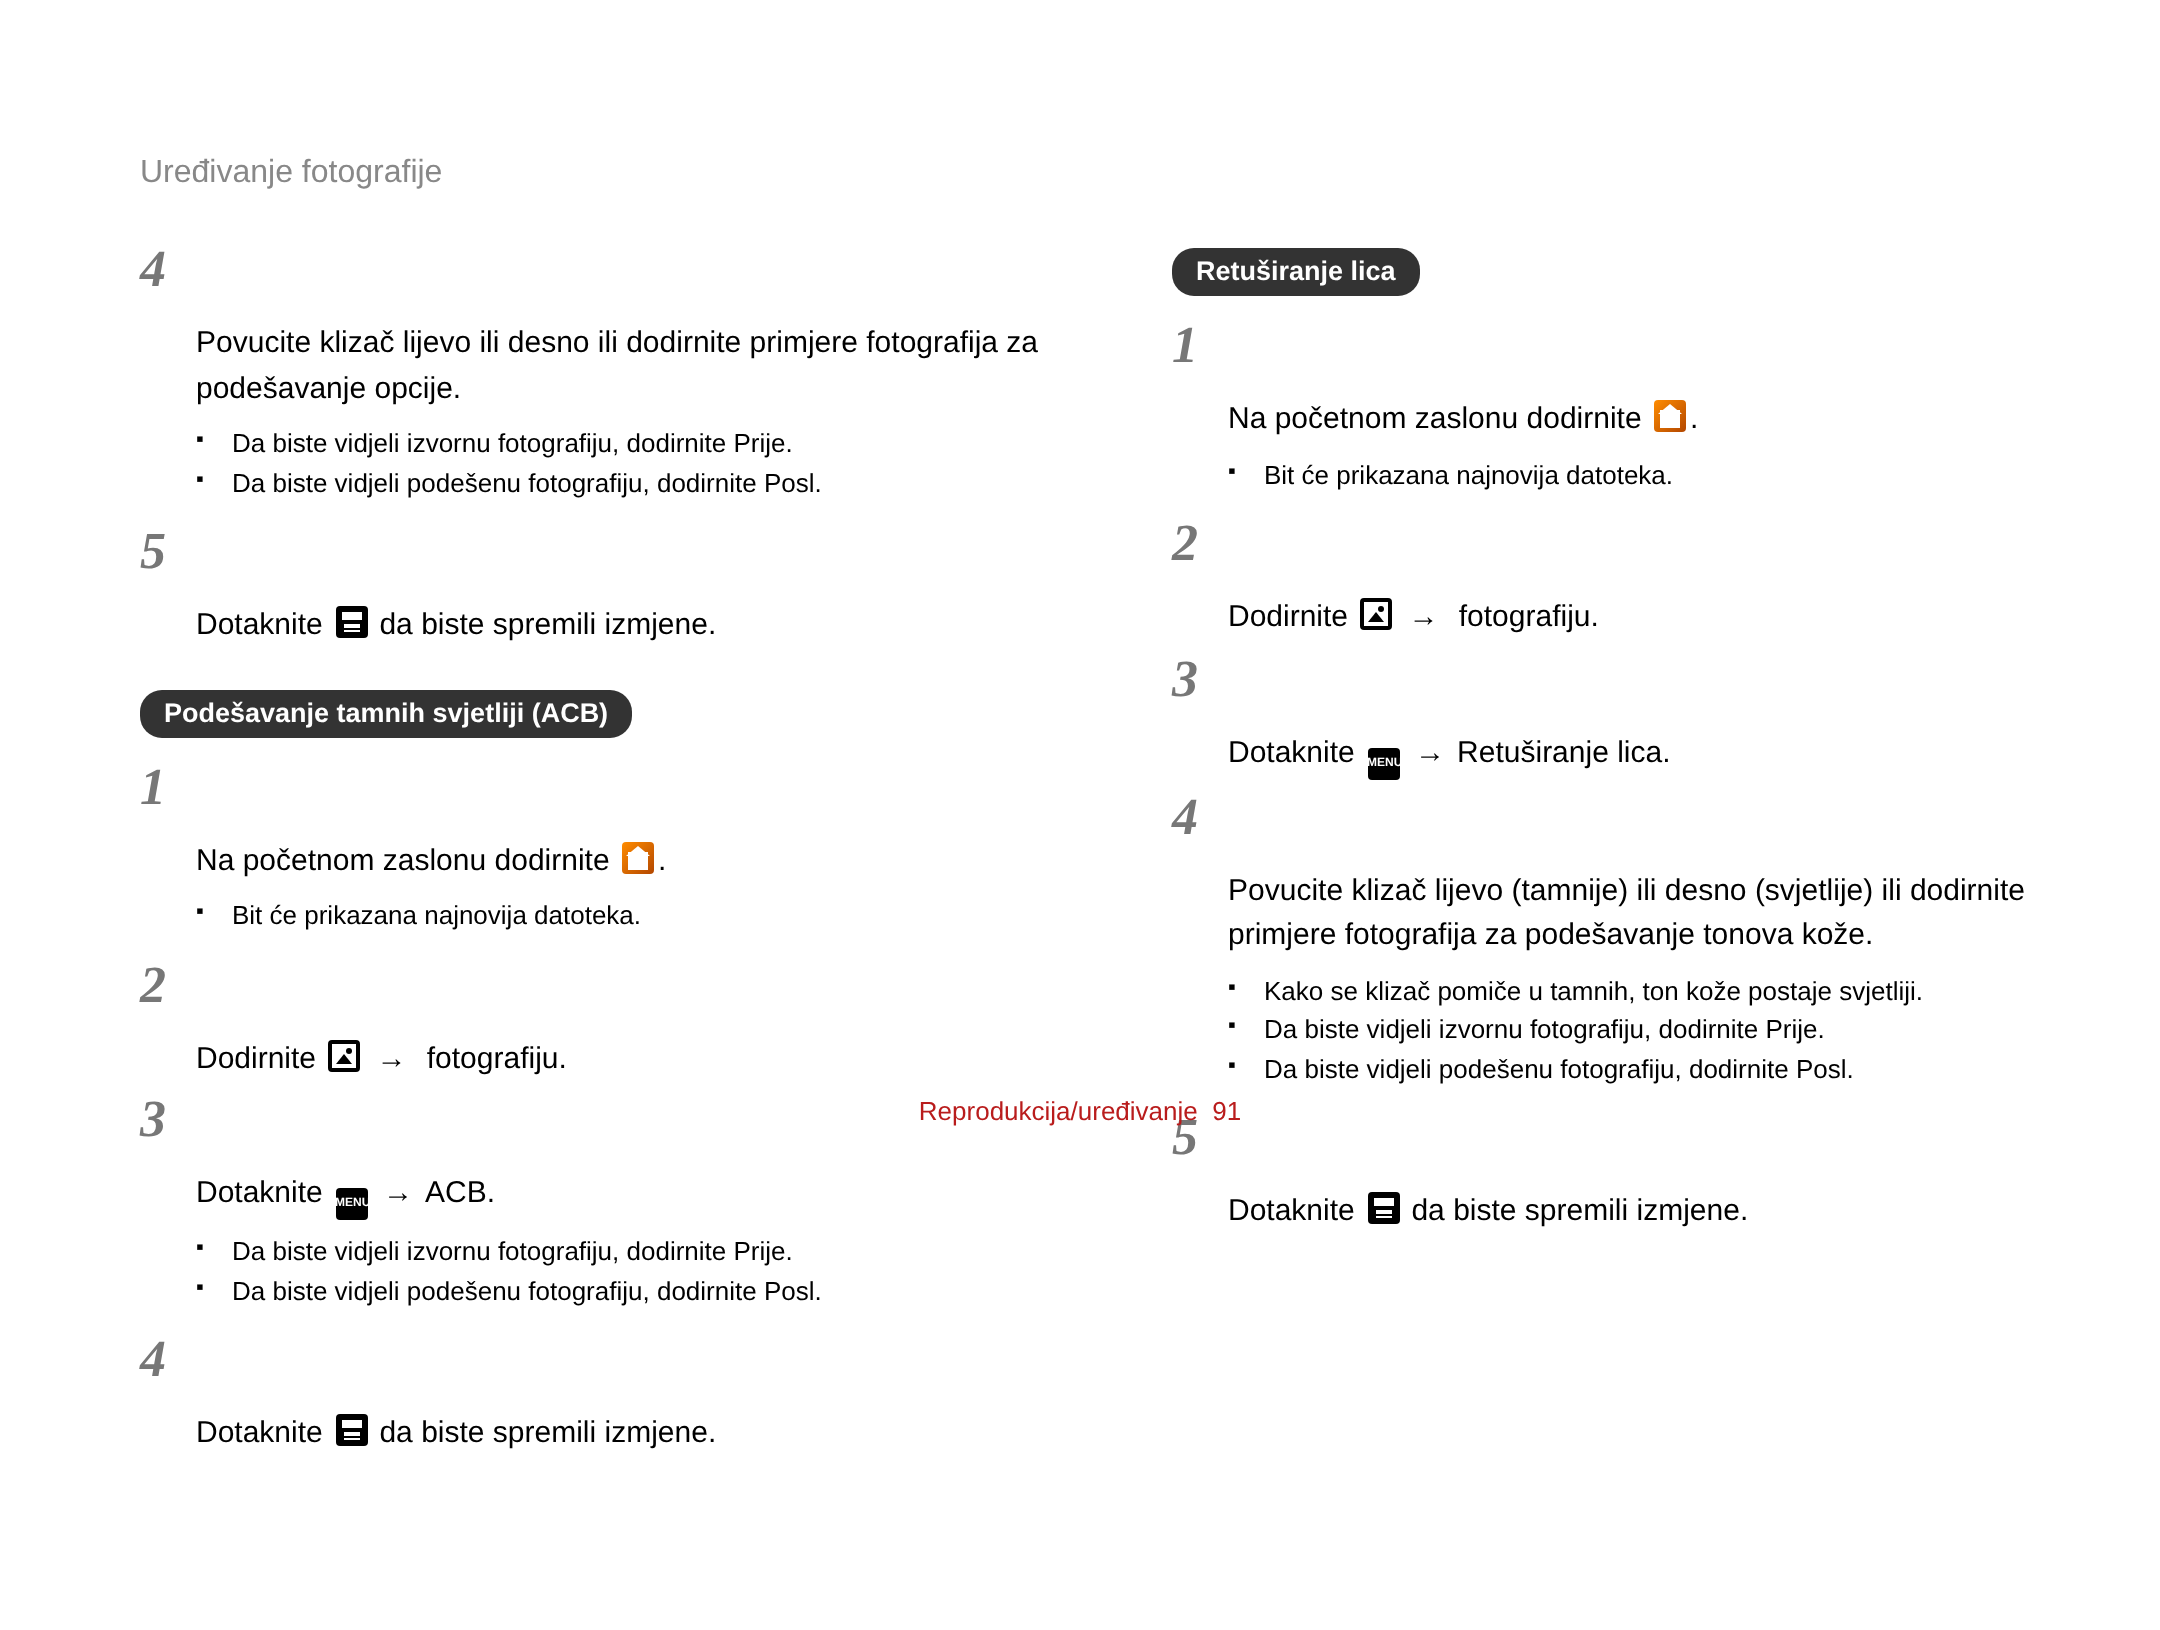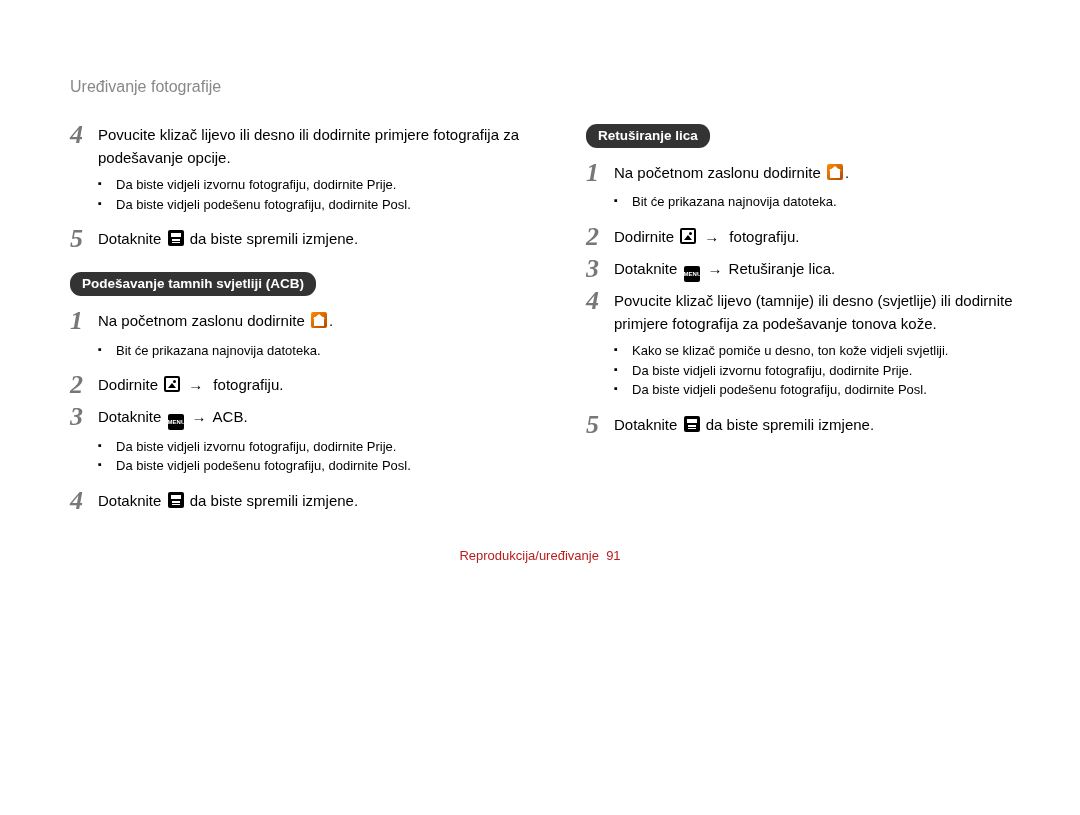--- a/index.html
+++ b/index.html
@@ -41,20 +41,21 @@
     font-size: 26px;
     color: #777;
     width: 28px;
     flex-shrink: 0;
     line-height: 1.05;
     margin-top: -3px;
   }
   .step-body {
     font-size: 15px;
     line-height: 1.5;
+    margin-top: 37px;
   }
   .bullets {
     list-style: none;
     padding: 0;
     margin: 4px 0 14px 28px;
   }
   .bullets li {
     position: relative;
     padding-left: 18px;
     font-size: 13px;
@@ -265,21 +266,21 @@
         <div class="step-body">
           <span>Dotaknite </span><span class="ico ico-menu">MENU</span><span class="arrow">→</span><b class="suffix">Retuširanje lica</b><span>.</span>
         </div>
       </div>
 
       <div class="step" style="margin-top:8px;">
         <div class="num">4</div>
         <div class="step-body">Povucite klizač lijevo (tamnije) ili desno (svjetlije) ili dodirnite primjere fotografija za podešavanje tonova kože.</div>
       </div>
       <ul class="bullets">
-        <li>Kako se klizač pomiče u desno, ton kože vidjeli svjetliji.</li>
+        <li>Kako se klizač pomiče u tamnih, ton kože postaje svjetliji.</li>
         <li><span>Da biste vidjeli izvornu fotografiju, dodirnite </span><b class="suffix">Prije</b>.</li>
         <li><span>Da biste vidjeli podešenu fotografiju, dodirnite </span><b class="suffix">Posl.</b></li>
       </ul>
 
       <div class="step">
         <div class="num">5</div>
         <div class="step-body">
           <span>Dotaknite </span><span class="ico ico-save"></span><span> da biste spremili izmjene.</span>
         </div>
       </div>

